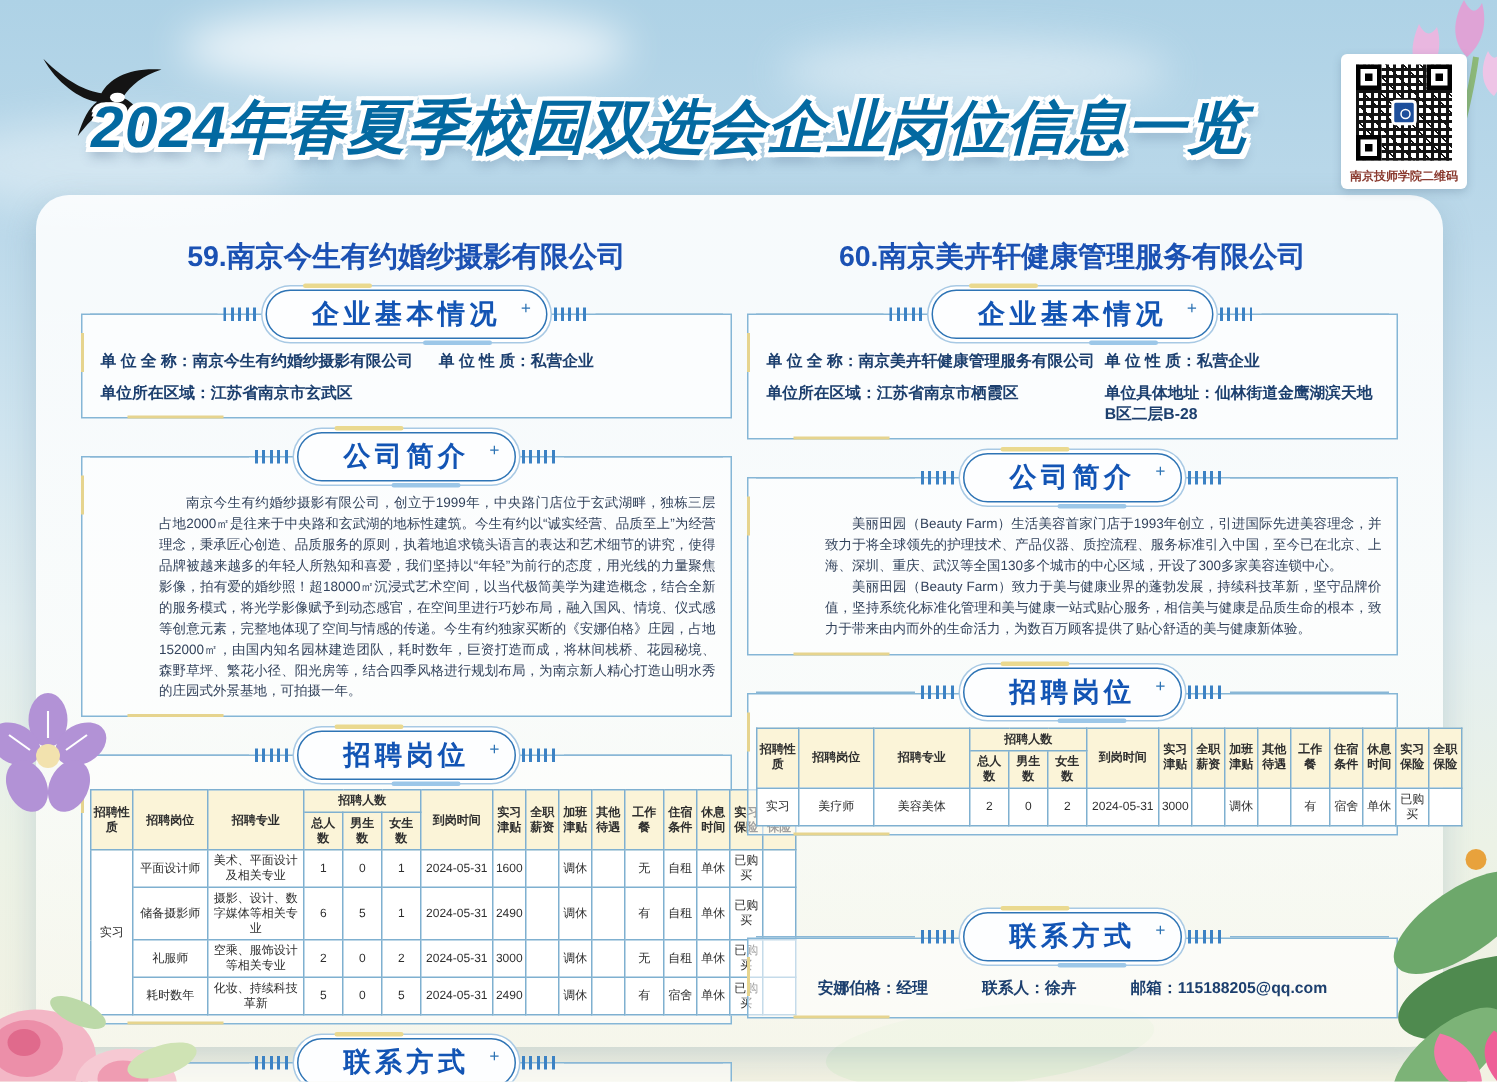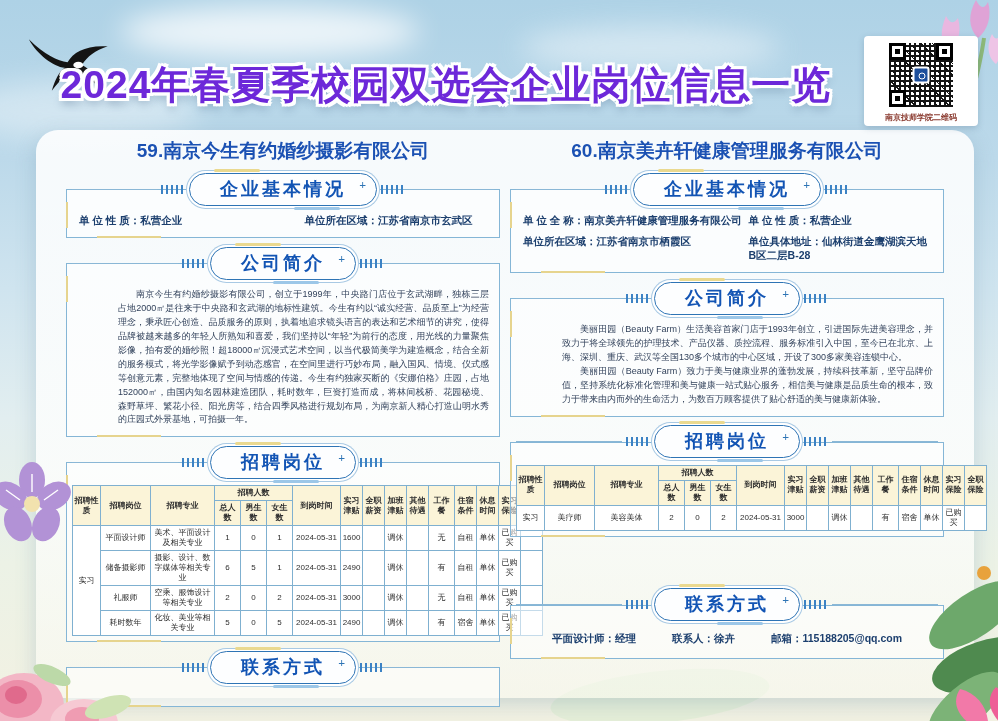--- a/index.html
+++ b/index.html
@@ -11,53 +11,54 @@
   }
   .cloud { position:absolute; background:rgba(255,255,255,.75); border-radius:50%; filter:blur(14px); }
   .c1 { left:120px; top:6px; width:300px; height:52px; }
   .c2 { left:520px; top:26px; width:260px; height:44px; opacity:.6; }
   .c3 { left:-40px; top:80px; width:240px; height:60px; opacity:.5; }
 
   
   .main-title {
     position:absolute; left:44px; right:150px; top:58px; z-index:4;
     text-align:center; font-size:39px; font-weight:900; letter-spacing:1px;
-    color:#6d28d9;
+    color:#0369a1;
     text-shadow:-3px -3px 0 #fff,3px -3px 0 #fff,-3px 3px 0 #fff,3px 3px 0 #fff,
                  0 -3px 0 #fff,0 3px 0 #fff,-3px 0 0 #fff,3px 0 0 #fff,0 6px 8px rgba(40,70,110,.35);
+    font-style:italic;
   }
   .swallow { position:absolute; left:26px; top:34px; width:86px; height:62px; z-index:4; }
 
   .qr-card {
-    position:absolute; right:20px; top:36px; width:114px; z-index:4;
+    position:absolute; right:20px; top:36px; width:84px; z-index:4;
     background:#fff; border-radius:4px; padding:5px 4px 3px; text-align:center;
     box-shadow:0 2px 6px rgba(60,90,120,.25);
   }
   .qr { position:relative; width:68px; height:68px; margin:0 auto; background:#fff; }
   .qr-noise { position:absolute; inset:2px;
     background:repeating-linear-gradient(0deg,#141414 0 2px,transparent 2px 5px),
                repeating-linear-gradient(90deg,#141414 0 2px,transparent 2px 5px),
                repeating-linear-gradient(45deg,transparent 0 3px,#141414 3px 4px,transparent 4px 8px);
   }
   .fp { position:absolute; width:17px; height:17px; border:3px solid #000; background:#fff; }
   .fp::after { content:''; position:absolute; inset:3px; background:#000; }
   .fp.tl { top:2px; left:2px; } .fp.tr { top:2px; right:2px; } .fp.bl { bottom:2px; left:2px; }
   .qr-logo { position:absolute; left:50%; top:50%; transform:translate(-50%,-50%);
     width:17px; height:17px; background:#1d4f9c; border:2px solid #fff; border-radius:3px; }
   .qr-logo::after { content:''; position:absolute; left:4px; top:4px; width:5px; height:5px;
     border:1.5px solid #fff; border-radius:50%; }
   .qr-caption { font-size:8px; font-weight:bold; margin-top:3px; white-space:nowrap; }
 
   
   .card {
-    position:absolute; left:36px; top:130px; width:938px; height:568px; z-index:2;
+    position:absolute; left:24px; top:130px; width:938px; height:568px; z-index:2;
     border-radius:22px;
     background:linear-gradient(180deg,rgba(255,255,255,.88) 0%,rgba(253,254,253,.82) 60%,rgba(250,250,242,.55) 100%);
     box-shadow:0 6px 20px rgba(110,145,170,.3);
-    padding:4px 30px 0;
+    padding:24px 30px 0;
   }
   .cols { display:flex; gap:10px; }
   .col { width:434px; }
   .company-title { text-align:center; font-size:19px; font-weight:bold; color:#1b51b3; margin:4px 0 2px; }
 
   
   .section { position:relative; margin-top:9px; }
   .pill-row { position:relative; z-index:3; display:flex; align-items:center; height:32px; margin-bottom:-16px; padding:0 6px; }
   .hline { flex:1; height:1px; background:#8ab7d6; }
   .ticks { width:24px; height:9px; margin:0 4px; flex:none;
@@ -191,20 +192,21 @@
           <div class="ticks"></div>
           <div class="pill">
             <span class="pill-text">企业基本情况</span>
             <span class="sparkle">+</span>
           </div>
           <div class="ticks"></div>
           <div class="hline"></div>
         </div>
         <div class="section-box">
           <div class="info-grid">
+            <div><span class="lab">单 位 全 称：</span><span>南京今生有约婚纱摄影有限公司</span></div>
             <div><span class="lab">单 位 性 质：</span><span>私营企业</span></div>
             <div><span class="lab">单位所在区域：</span><span>江苏省南京市玄武区</span></div>
           </div>
         </div>
       </div>
 
       <div class="section sec-profile">
         <div class="pill-row">
           <div class="hline"></div>
           <div class="ticks"></div>
@@ -322,21 +324,21 @@
                   <td>调休</td>
                   <td></td>
                   <td>无</td>
                   <td>自租</td>
                   <td>单休</td>
                   <td>已购买</td>
                   <td></td>
                 </tr>
                 <tr>
                   <td>耗时数年</td>
-                  <td>化妆、美业等相关专业</td>
+                  <td>化妆、持续科技革新</td>
                   <td>5</td>
                   <td>0</td>
                   <td>5</td>
                   <td class="date">2024-05-31</td>
                   <td>2490</td>
                   <td></td>
                   <td>调休</td>
                   <td></td>
                   <td>有</td>
                   <td>宿舍</td>
@@ -492,21 +494,21 @@
           <div class="hline"></div>
           <div class="ticks"></div>
           <div class="pill">
             <span class="pill-text">联系方式</span>
             <span class="sparkle">+</span>
           </div>
           <div class="ticks"></div>
           <div class="hline"></div>
         </div>
         <div class="section-box contact-row">
-          <div><span>平面设计师：</span><span>经理</span></div>
+          <div><span>安娜伯格：</span><span>经理</span></div>
           <div><span>联系人：</span><span>徐卉</span></div>
           <div><span>邮箱：</span><span>115188205@qq.com</span></div>
         </div>
       </div>
     </div>
 
   </div>
 </div>
 
 </body></html>

